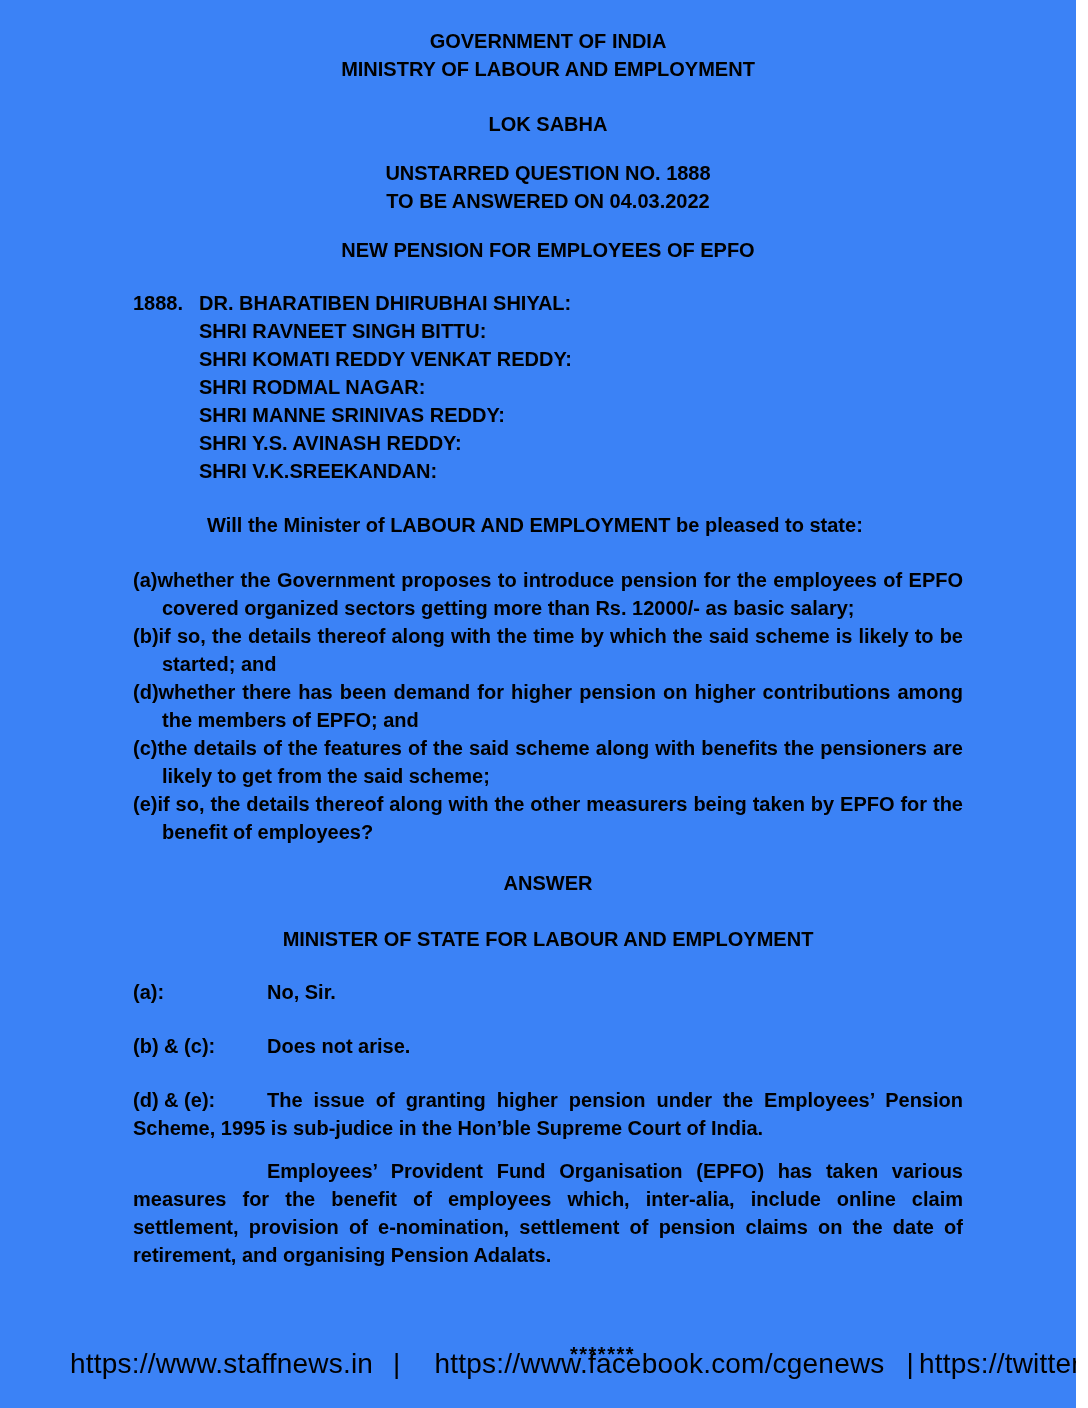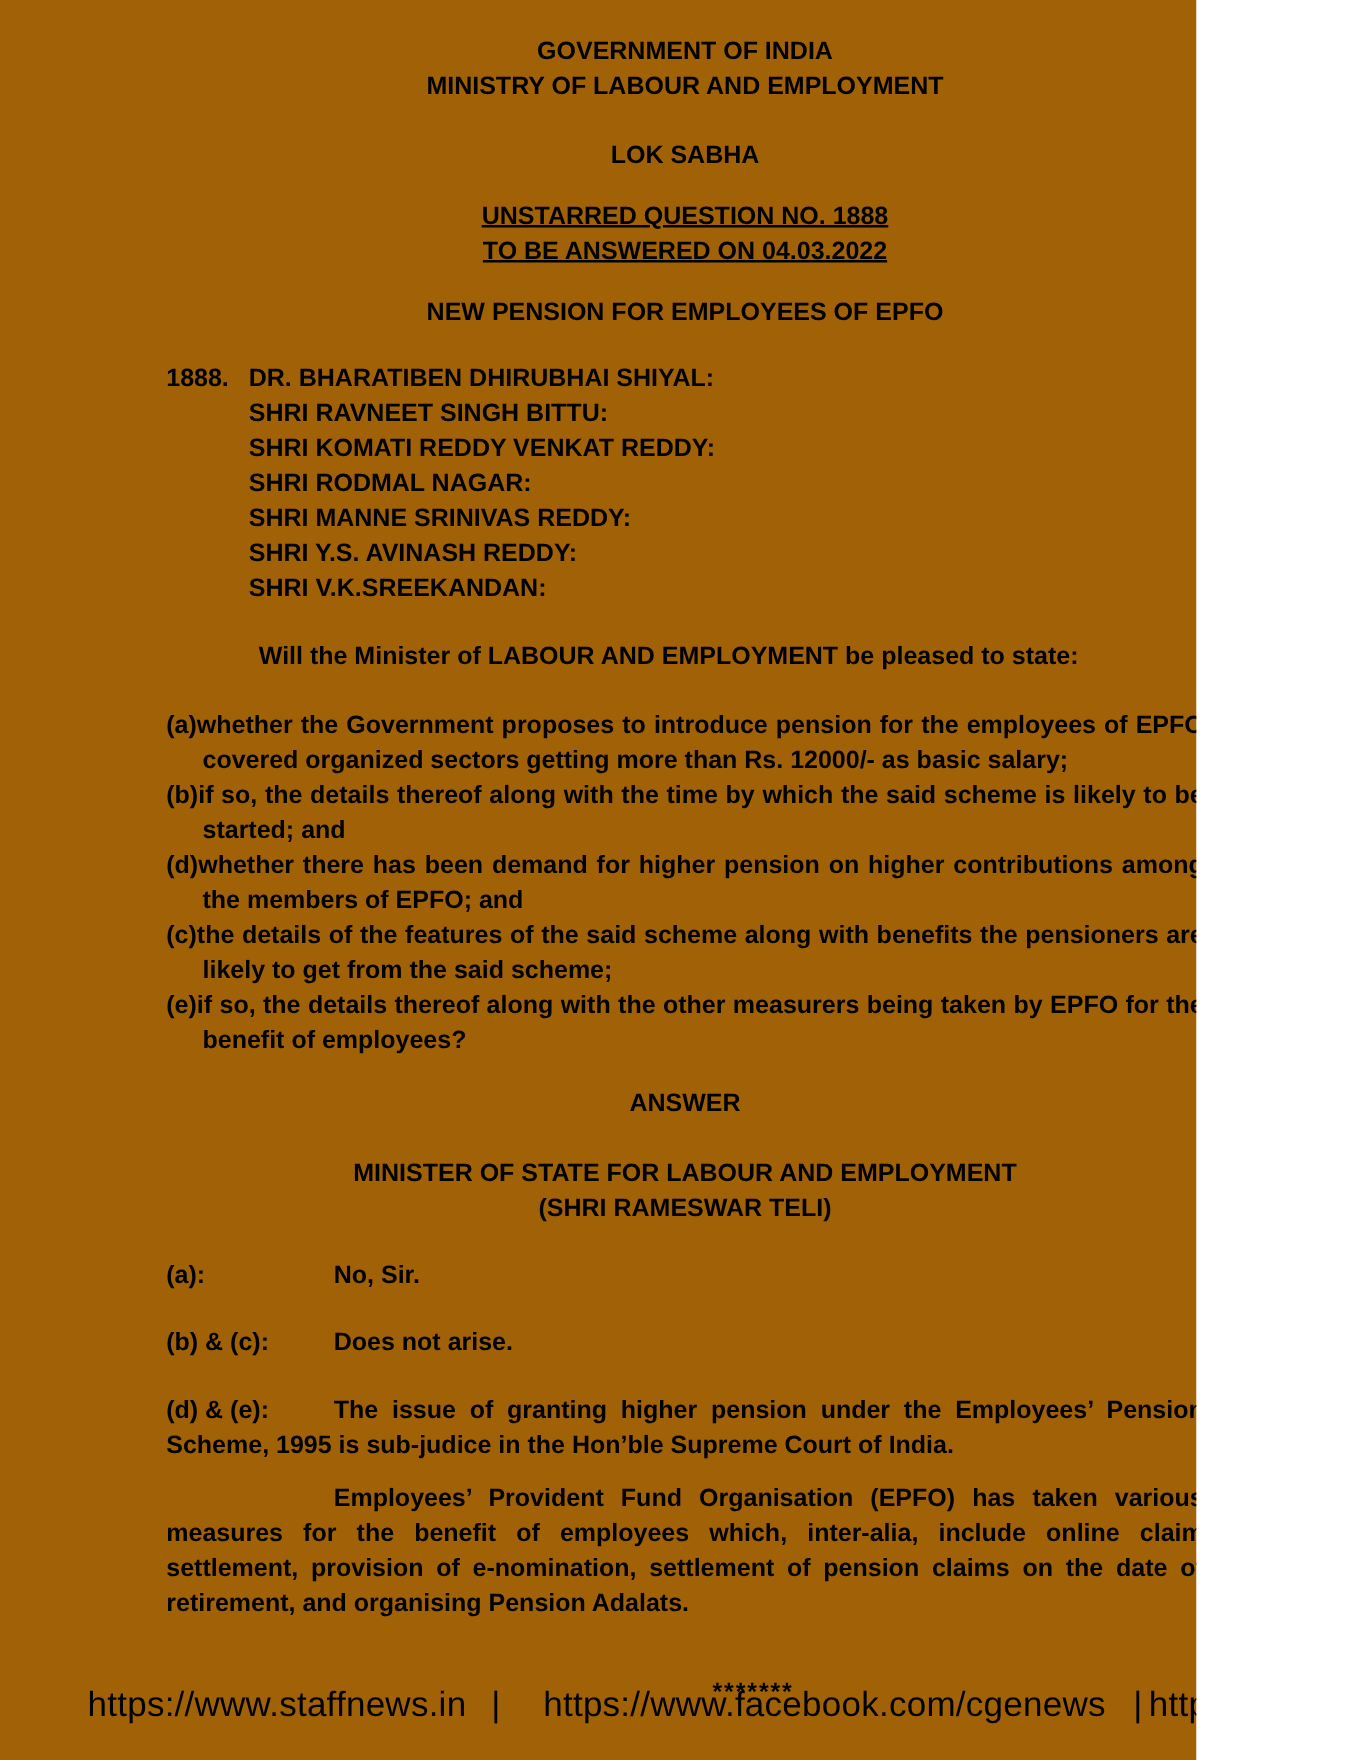--- a/index.html
+++ b/index.html
@@ -1,36 +1,36 @@
 <!DOCTYPE html>
 <html><head>
 <meta charset="utf-8">
 <style>
   * { margin:0; padding:0; box-sizing:border-box; }
   html,body { background:#ffffff; }
   .page {
     position:relative;
-    width:957px; height:1408px;
-    background:#a16207;
+    width:1076px; height:1408px;
+    background:#3b82f6;
     color:#000000;
     font-family:"Liberation Sans", sans-serif;
     font-weight:bold;
     font-size:20px;
     line-height:28px;
     overflow:hidden;
   }
   .content {
     position:absolute;
     left:133px; top:0;
     width:830px;
   }
   .center { text-align:center; }
   .header-block { margin-top:27px; }
   .house { margin-top:27px; }
-  .qno-block { margin-top:21px;text-decoration:underline; }
+  .qno-block { margin-top:21px; }
   .subject { margin-top:21px; }
   .members { margin-top:25px; }
   .member-number { display:inline-block; width:66px; }
   .member-line.indent { margin-left:66px; }
   .intro { margin-top:26px; margin-left:74px; }
   .q-items { margin-top:27px; }
   .q-item {
     text-align:justify;
     padding-left:29px;
     text-indent:-29px;
@@ -98,21 +98,20 @@
       <p class="q-item"><span>(b)</span><span>if so, the details thereof along with the time by which the said scheme is likely to be started; and</span></p>
       <p class="q-item"><span>(d)</span><span>whether there has been demand for higher pension on higher contributions among the members of EPFO; and</span></p>
       <p class="q-item"><span>(c)</span><span>the details of the features of the said scheme along with benefits the pensioners are likely to get from the said scheme;</span></p>
       <p class="q-item"><span>(e)</span><span>if so, the details thereof along with the other measurers being taken by EPFO for the benefit of employees?</span></p>
     </div>
 
     <div class="answer-heading center">ANSWER</div>
 
     <div class="minister-block center">
       <div>MINISTER OF STATE FOR LABOUR AND EMPLOYMENT</div>
-      <div>(SHRI RAMESWAR TELI)</div>
     </div>
 
     <div class="responses">
       <div class="resp-row">
         <span class="resp-label">(a):</span><span>No, Sir.</span>
       </div>
       <div class="resp-row">
         <span class="resp-label">(b) &amp; (c):</span><span>Does not arise.</span>
       </div>
     </div>

